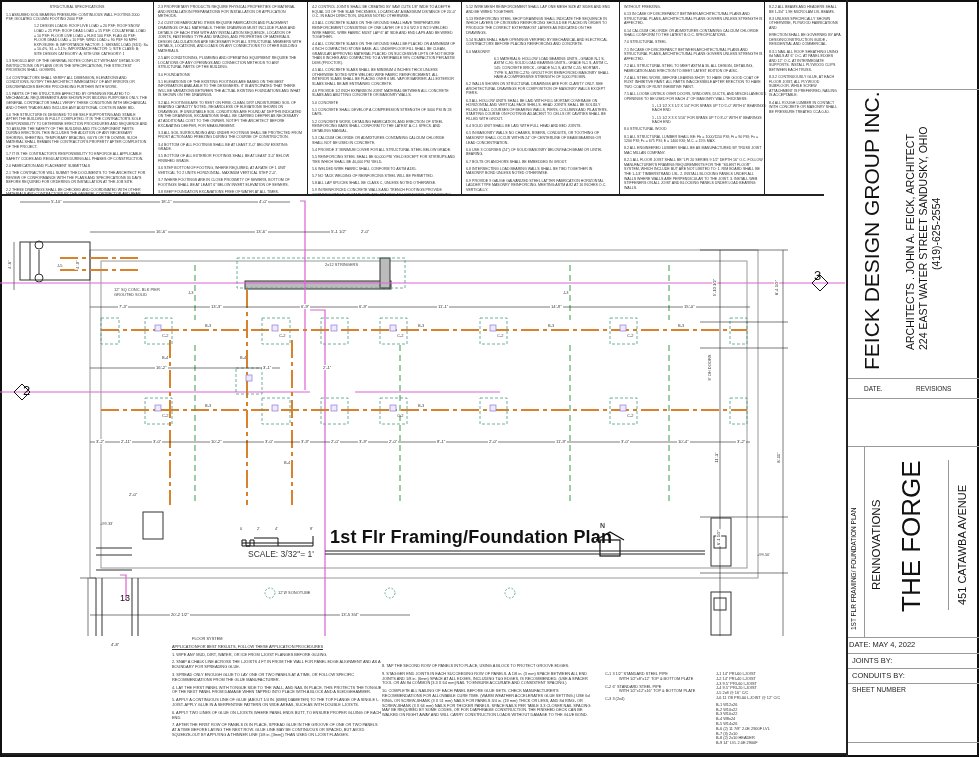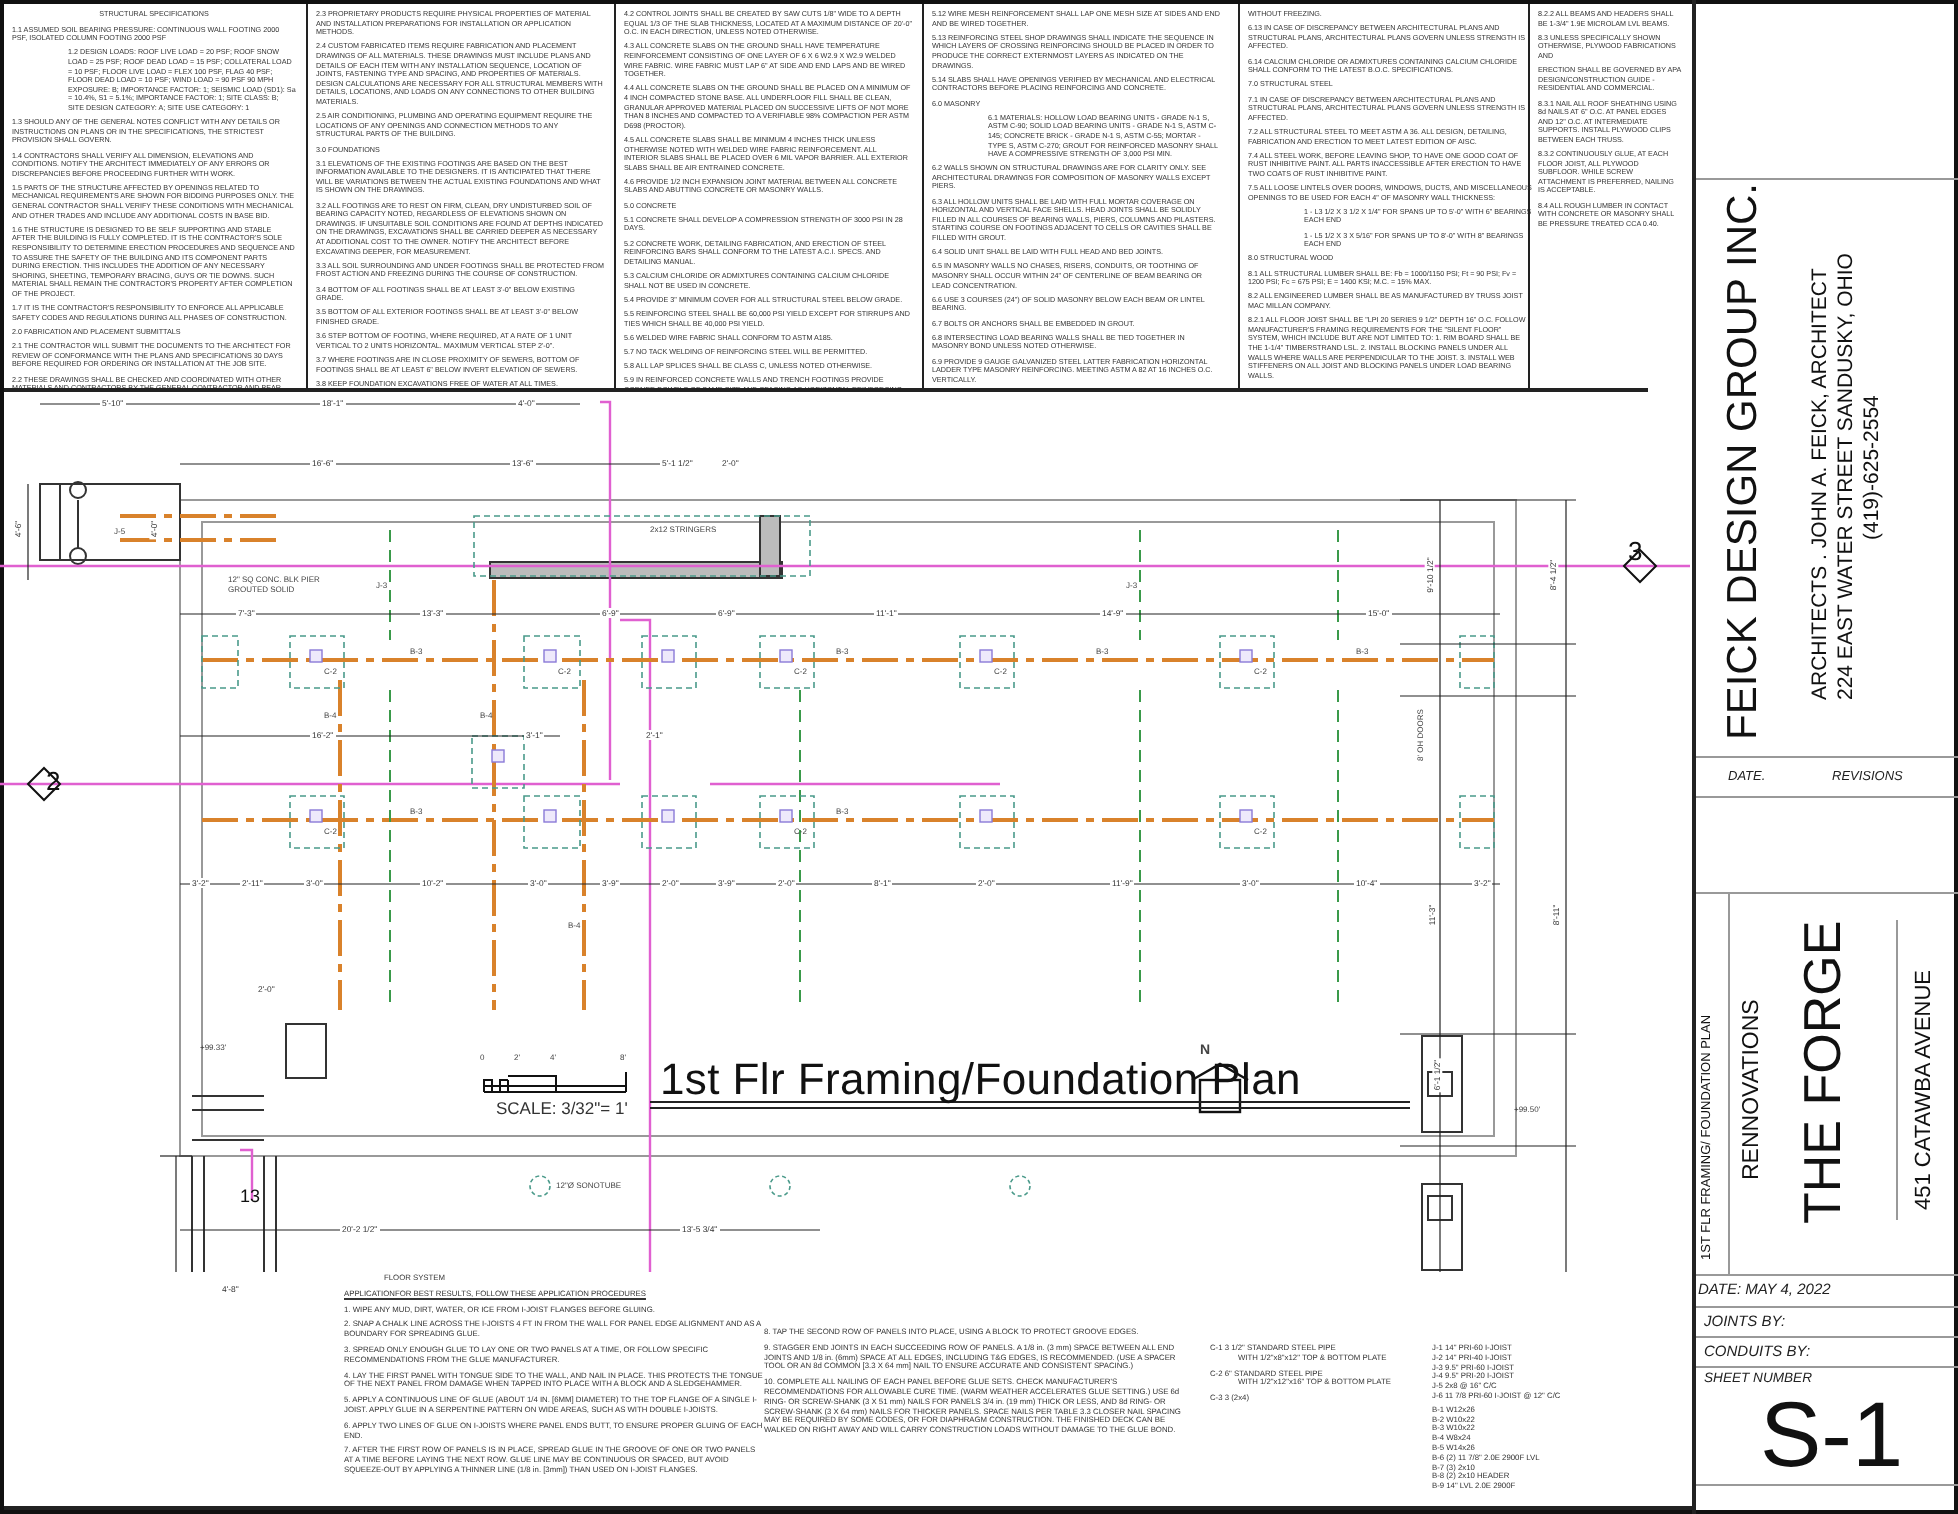--- a/index.html
+++ b/index.html
@@ -9,38 +9,38 @@
   .sheet-border { position: absolute; left: 0; top: 0; width: 979px; height: 757px; border: 2px solid #111; }
   .frame-line { position: absolute; background: #222; }
 
   
   .notes { position: absolute; top: 2px; height: 192px; overflow: hidden; font-size: 3.6px; line-height: 4.6px; color: #333; padding: 3px 4px; }
   .notes p { margin-bottom: 2.6px; }
   .notes .hdr { text-align: center; margin-bottom: 3px; }
   .notes .indent { padding-left: 28px; }
   .col-div { position: absolute; top: 2px; width: 1px; height: 192px; background: #222; }
 
-  .plan-title { position: absolute; left: 330px; top: 527px; font-size: 22px; color: #111; letter-spacing: 0.2px; }
+  .plan-title { position: absolute; left: 330px; top: 527px; font-size: 18px; color: #111; letter-spacing: 0.2px; font-weight: bold; }
   .scale-label { position: absolute; left: 248px; top: 549px; font-size: 8.5px; color: #333; }
   .scale-tick { position: absolute; top: 526px; font-size: 4px; color: #444; }
 
   .tiny { position: absolute; font-size: 4px; color: #444; white-space: nowrap; }
   .dimtxt { position: absolute; font-size: 4.2px; color: #333; white-space: nowrap; background: #fff; padding: 0 1px; }
 
   
   .floor-notes { position: absolute; font-size: 3.9px; line-height: 4.8px; color: #333; }
   .floor-notes p { margin-bottom: 3px; }
   .legend { position: absolute; font-size: 3.9px; line-height: 4.8px; color: #333; }
   .legend div { white-space: nowrap; }
 
   
   .tb { position: absolute; left: 846px; top: 0; width: 133px; height: 757px; border-left: 2px solid #222; }
   .tb-line { position: absolute; left: 0; width: 133px; height: 1px; background: #999; }
   .vert { position: absolute; transform-origin: left top; transform: rotate(-90deg); white-space: nowrap; color: #111; }
-  .tb-field { position: absolute; left: 4px; font-size: 7.5px; color: #222; font-style: italic; }
+  .tb-field { position: absolute; left: 4px; font-size: 7.5px; color: #222; }
 </style>
 </head>
 <body>
 
 <div class="sheet-border"></div>
 
 <div>
   <div class="notes" style="left:2px;width:150px;">
     <div class="hdr">STRUCTURAL SPECIFICATIONS</div>
     <p>1.1 ASSUMED SOIL BEARING PRESSURE: CONTINUOUS WALL FOOTING 2000 PSF, ISOLATED COLUMN FOOTING 2000 PSF</p>
@@ -439,15 +439,14 @@
   <div class="vert" style="left:108px;top:605px;font-size:11px;">451 CATAWBA AVENUE</div>
 
   <div class="tb-line" style="top:637px;"></div>
   <div class="tb-field" style="left:1px;top:640px;">DATE: MAY 4, 2022</div>
   <div class="tb-line" style="top:653px;"></div>
   <div class="tb-field" style="top:656px;">JOINTS BY:</div>
   <div class="tb-line" style="top:668px;"></div>
   <div class="tb-field" style="top:671px;">CONDUITS BY:</div>
   <div class="tb-line" style="top:683px;"></div>
   <div class="tb-field" style="top:686px;font-size:6.8px;">SHEET NUMBER</div>
-  <div style="position:absolute;left:32px;top:692px;font-size:46px;color:#111;line-height:50px;">S-1</div>
   <div class="tb-line" style="top:742px;"></div>
 </div>
 
 </body></html>

